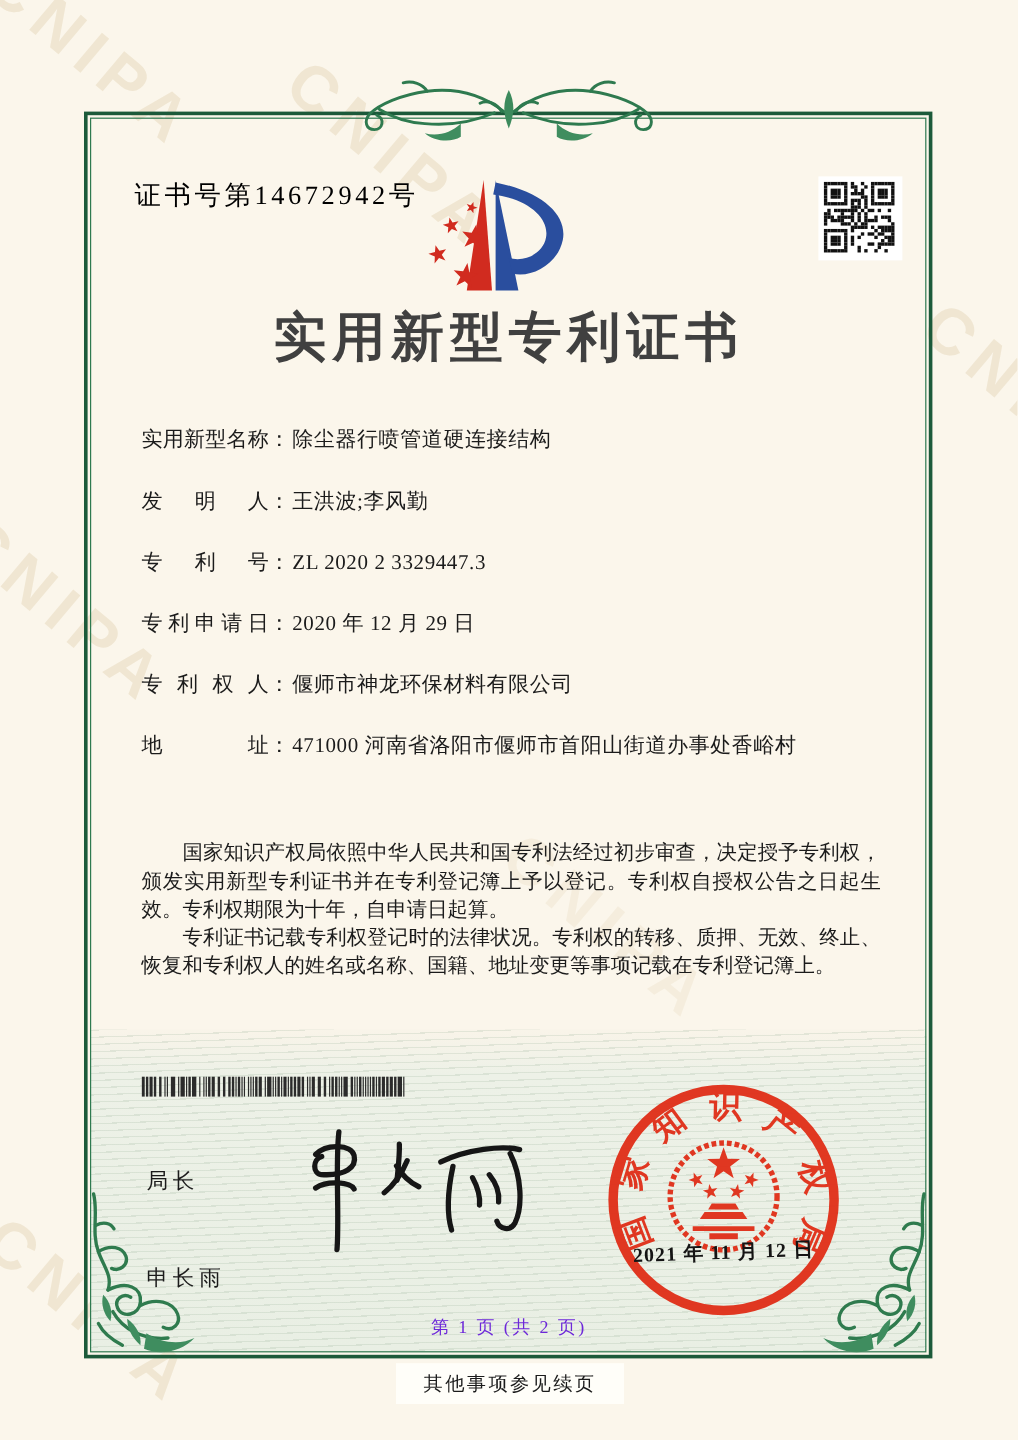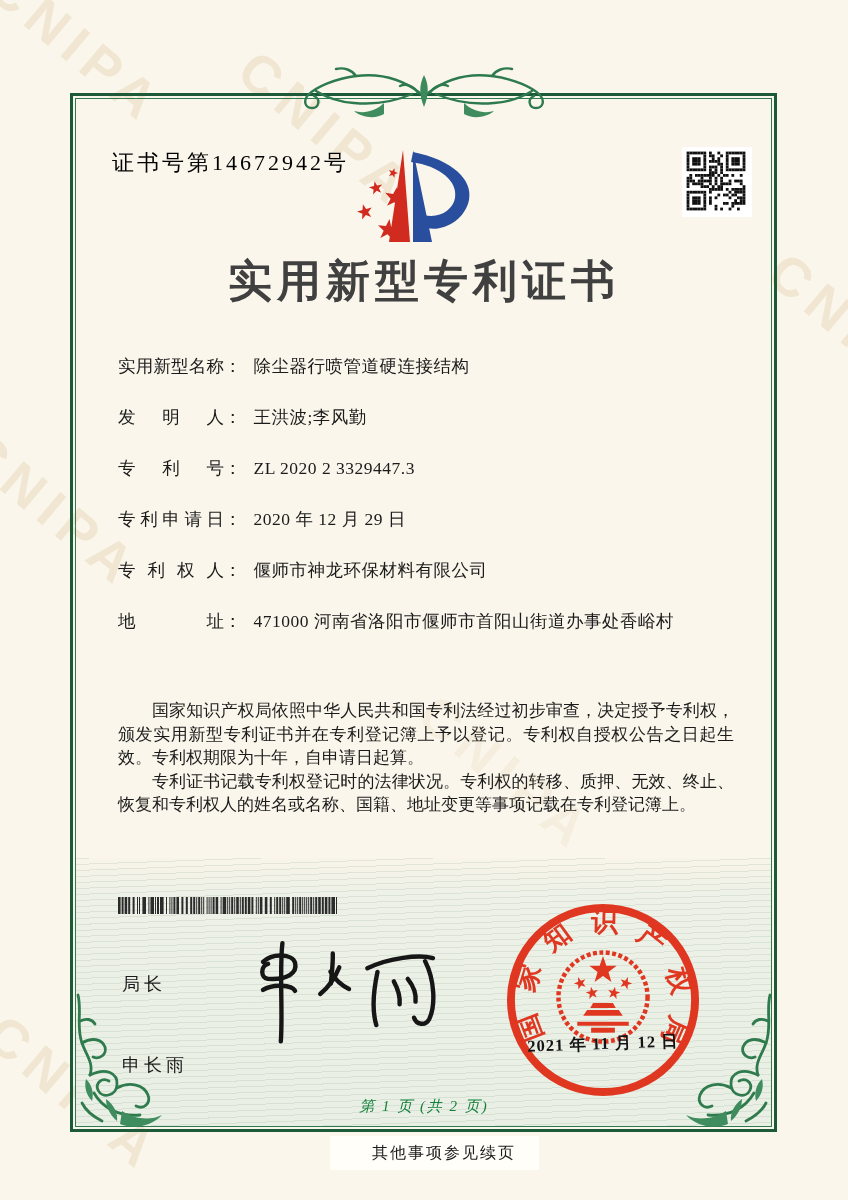--- a/index.html
+++ b/index.html
@@ -26,41 +26,41 @@
   .logo{position:absolute;left:353px;top:140px;width:144px;height:108px;}
   .qr{position:absolute;left:682px;top:147px;width:66px;height:66px;background:#fff;padding:2px;}
 
   .title{position:absolute;left:0;top:252px;width:848px;text-align:center;
       font-size:44px;font-weight:bold;color:#404040;letter-spacing:5px;}
 
   .fields{position:absolute;left:118px;top:355px;width:626px;color:#1b1b1b;}
   .f-row{margin-bottom:28px;line-height:23px;font-size:17.5px;white-space:nowrap;}
   .f-label{display:inline-block;width:106px;text-align:justify;text-align-last:justify;vertical-align:top;}
   .f-colon{display:inline-block;vertical-align:top;}
-  .f-value{display:inline-block;margin-left:12px;vertical-align:top;letter-spacing:.5px;}
+  .f-value{display:inline-block;margin-left:2px;vertical-align:top;letter-spacing:.5px;}
   .f-value.wide{width:205px;}
 
   .paras{position:absolute;left:118px;top:699px;width:616px;font-size:17px;line-height:23.6px;
       color:#1b1b1b;text-align:justify;}
   .paras p{margin:0;text-indent:2em;}
 
   .barcode{position:absolute;left:118px;top:897px;width:222px;height:17px;}
 
   .signer-title{position:absolute;left:122px;top:972px;font-size:18px;color:#1b1b1b;letter-spacing:4px;}
   .signer-name{position:absolute;left:122px;top:1008px;font-size:18px;color:#1b1b1b;letter-spacing:4px;margin-top:45px;}
   .signature{position:absolute;left:248px;top:933px;width:200px;height:110px;transform:rotate(-2deg);}
 
   .seal{position:absolute;left:504px;top:901px;width:198px;height:198px;opacity:.96;}
   .seal-date{position:absolute;left:512px;top:1033px;width:182px;text-align:center;
       font-size:16.5px;font-weight:bold;color:#141414;letter-spacing:1px;transform:rotate(-2deg);z-index:6;}
 
-  .page-no{position:absolute;left:0;top:1097px;width:848px;text-align:center;font-size:15px;color:#15803d;letter-spacing:2px;font-style:italic;}
+  .page-no{position:absolute;left:0;top:1097px;width:848px;text-align:center;font-size:15px;color:#6d28d9;letter-spacing:2px;}
 
   .note-box{position:absolute;left:330px;top:1136px;width:190px;height:34px;background:#fffef9;
-      display:flex;align-items:center;justify-content:center;font-size:16px;color:#1b1b1b;letter-spacing:2px;padding-left:19px;}
+      display:flex;align-items:center;justify-content:center;font-size:16px;color:#1b1b1b;letter-spacing:2px;}
 
   .orn-top{position:absolute;left:296px;top:63px;width:256px;height:62px;}
   .orn-bl{position:absolute;left:72px;top:993px;width:96px;height:138px;}
   .orn-br{position:absolute;left:680px;top:993px;width:96px;height:138px;transform:scaleX(-1);}
 </style>
 </head>
 <body>
 
 <div class="page">
 

